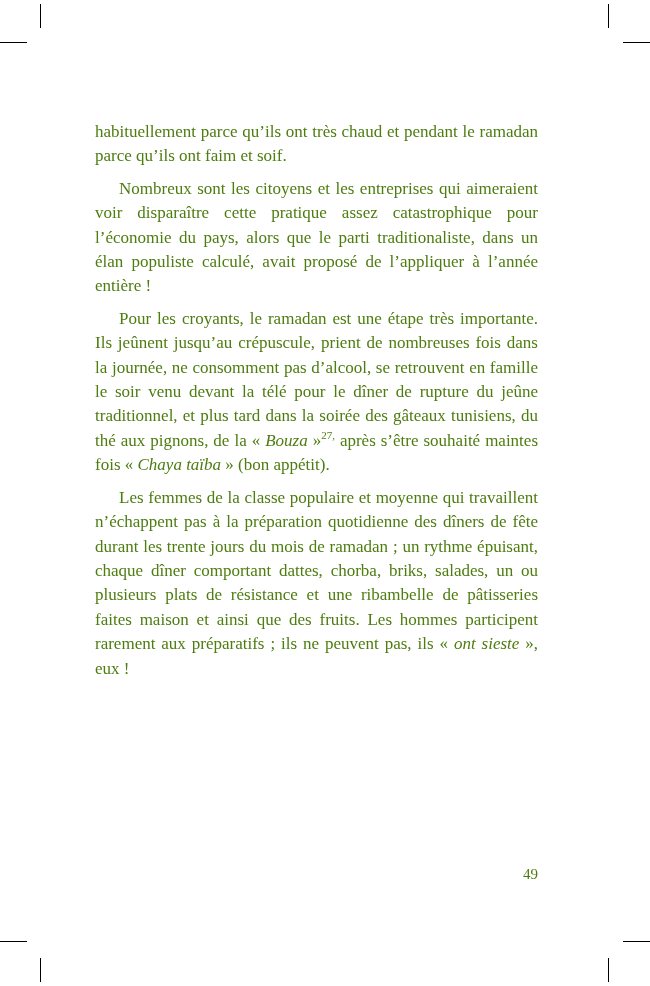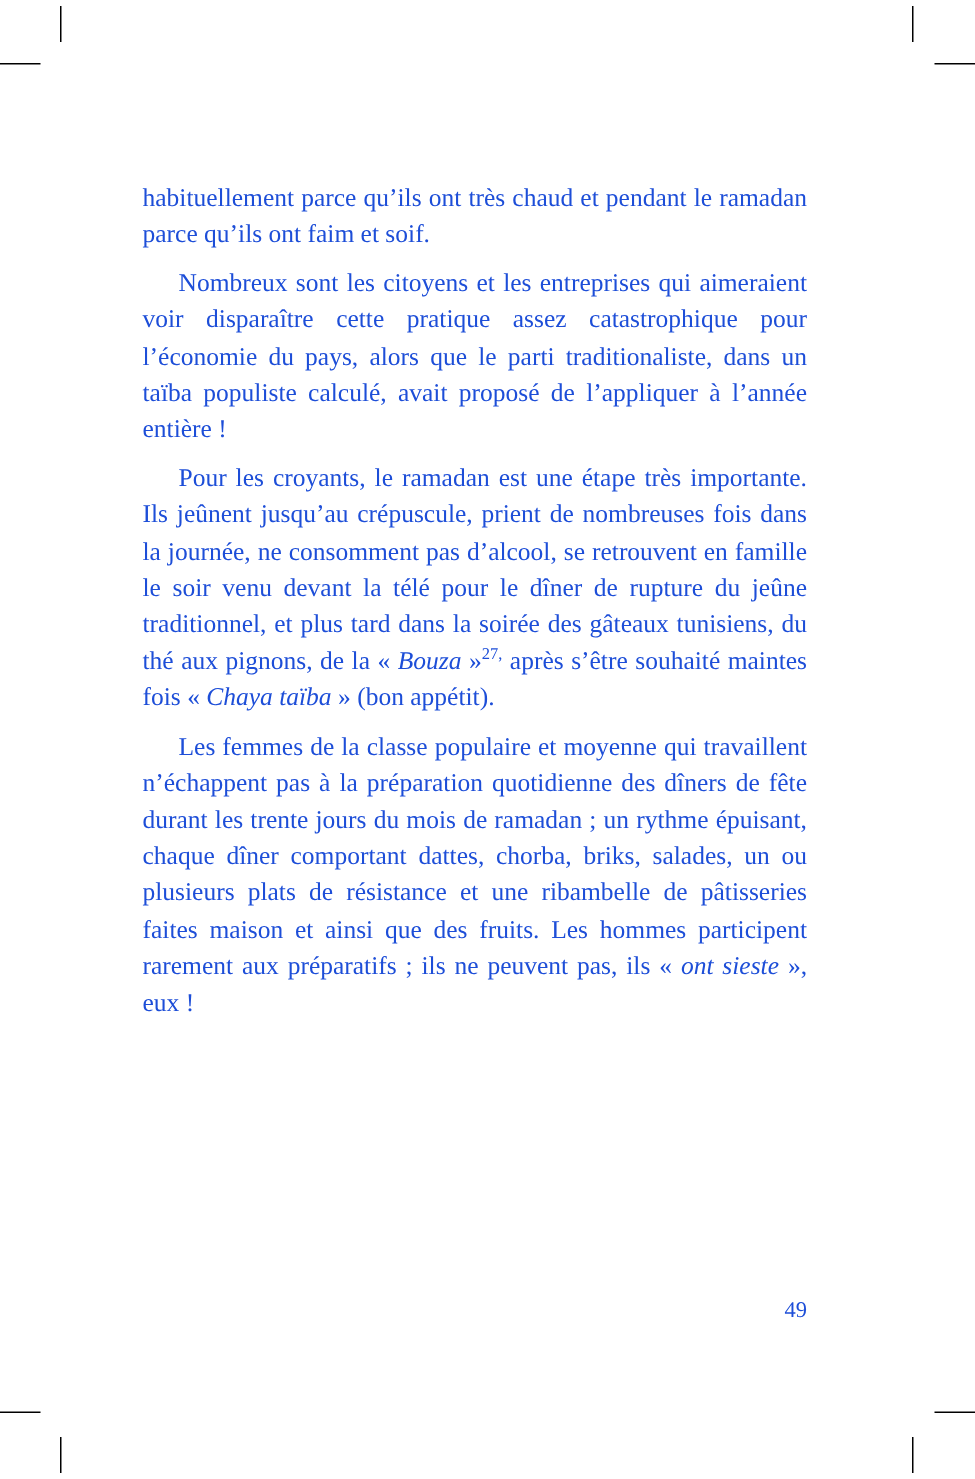--- a/index.html
+++ b/index.html
@@ -2,21 +2,21 @@
 <html><head>
 <meta charset="utf-8">
 <style>
   html, body { margin: 0; padding: 0; background: #ffffff; }
   .sheet {
     position: relative;
     width: 650px;
     height: 986px;
     background: #ffffff;
     font-family: "Liberation Serif", "DejaVu Serif", serif;
-    color: #1d4ed8;
+    color: #4d7c0f;
     overflow: hidden;
   }
   
   .crop { position: absolute; background: #000; }
   .crop.v { width: 1px; height: 24px; }
   .crop.h { width: 27px; height: 1px; }
   .crop.tl-v { left: 40px; top: 4px; }
   .crop.tr-v { left: 608px; top: 4px; }
   .crop.tl-h { left: 0; top: 42px; }
   .crop.tr-h { left: 623px; top: 42px; }
@@ -91,21 +91,21 @@
   <div class="crop v tr-v"></div>
   <div class="crop h tl-h"></div>
   <div class="crop h tr-h"></div>
   <div class="crop h bl-h"></div>
   <div class="crop h br-h"></div>
   <div class="crop v bl-v"></div>
   <div class="crop v br-v"></div>
 
   <main class="textblock">
       <p class="noindent"><span>habituellement parce qu’ils ont très chaud et pendant le ramadan parce qu’ils ont faim et soif.</span></p>
-      <p><span>Nombreux sont les citoyens et les entreprises qui aimeraient voir disparaître cette pratique assez catastrophique pour l’économie du pays, alors que le parti traditionaliste, dans un taïba populiste calculé, avait proposé de l’appliquer à l’année entière !</span></p>
+      <p><span>Nombreux sont les citoyens et les entreprises qui aimeraient voir disparaître cette pratique assez catastrophique pour l’économie du pays, alors que le parti traditionaliste, dans un élan populiste calculé, avait proposé de l’appliquer à l’année entière !</span></p>
       <p><span>Pour les croyants, le ramadan est une étape très importante. Ils jeûnent jusqu’au crépuscule, prient de nombreuses fois dans la journée, ne consomment pas d’alcool, se retrouvent en famille le soir venu devant la télé pour le dîner de rupture du jeûne traditionnel, et plus tard dans la soirée des gâteaux tunisiens, du thé aux pignons, de la « </span><span class="seg-italic">Bouza</span><span> »</span><sup>27,</sup><span> après s’être souhaité maintes fois « </span><span class="seg-italic">Chaya taïba</span><span> » (bon appétit).</span></p>
       <p><span>Les femmes de la classe populaire et moyenne qui travaillent n’échappent pas à la préparation quotidienne des dîners de fête durant les trente jours du mois de ramadan ; un rythme épuisant, chaque dîner comportant dattes, chorba, briks, salades, un ou plusieurs plats de résistance et une ribambelle de pâtisseries faites maison et ainsi que des fruits. Les hommes participent rarement aux préparatifs ; ils ne peuvent pas, ils « </span><span class="seg-italic">ont sieste</span><span> », eux !</span></p>
     </main>
 
 
   <div class="page-number">49</div>
 
 </div>
 
 </body></html>

